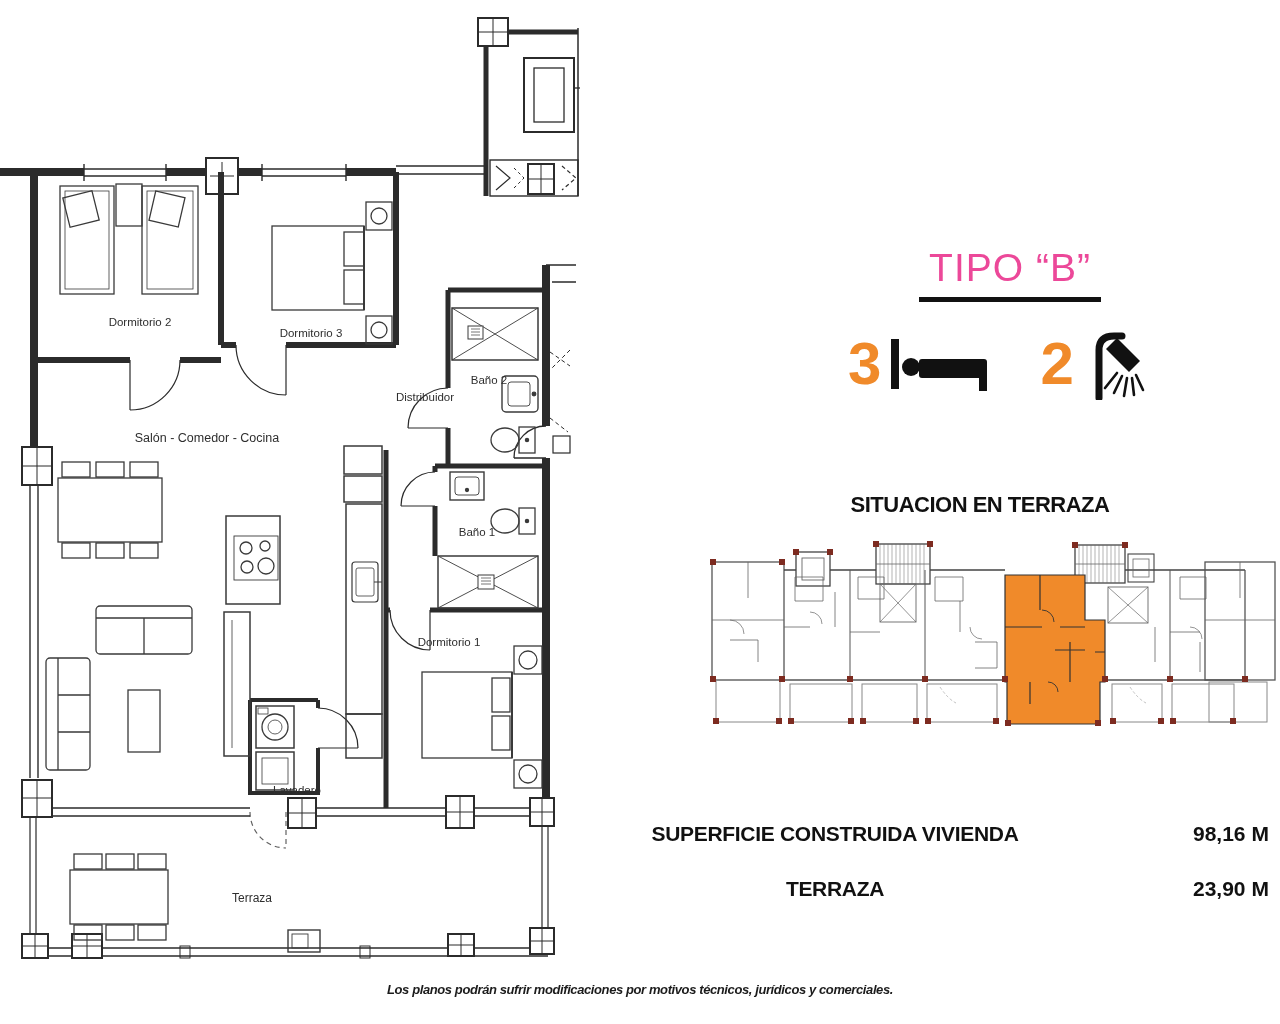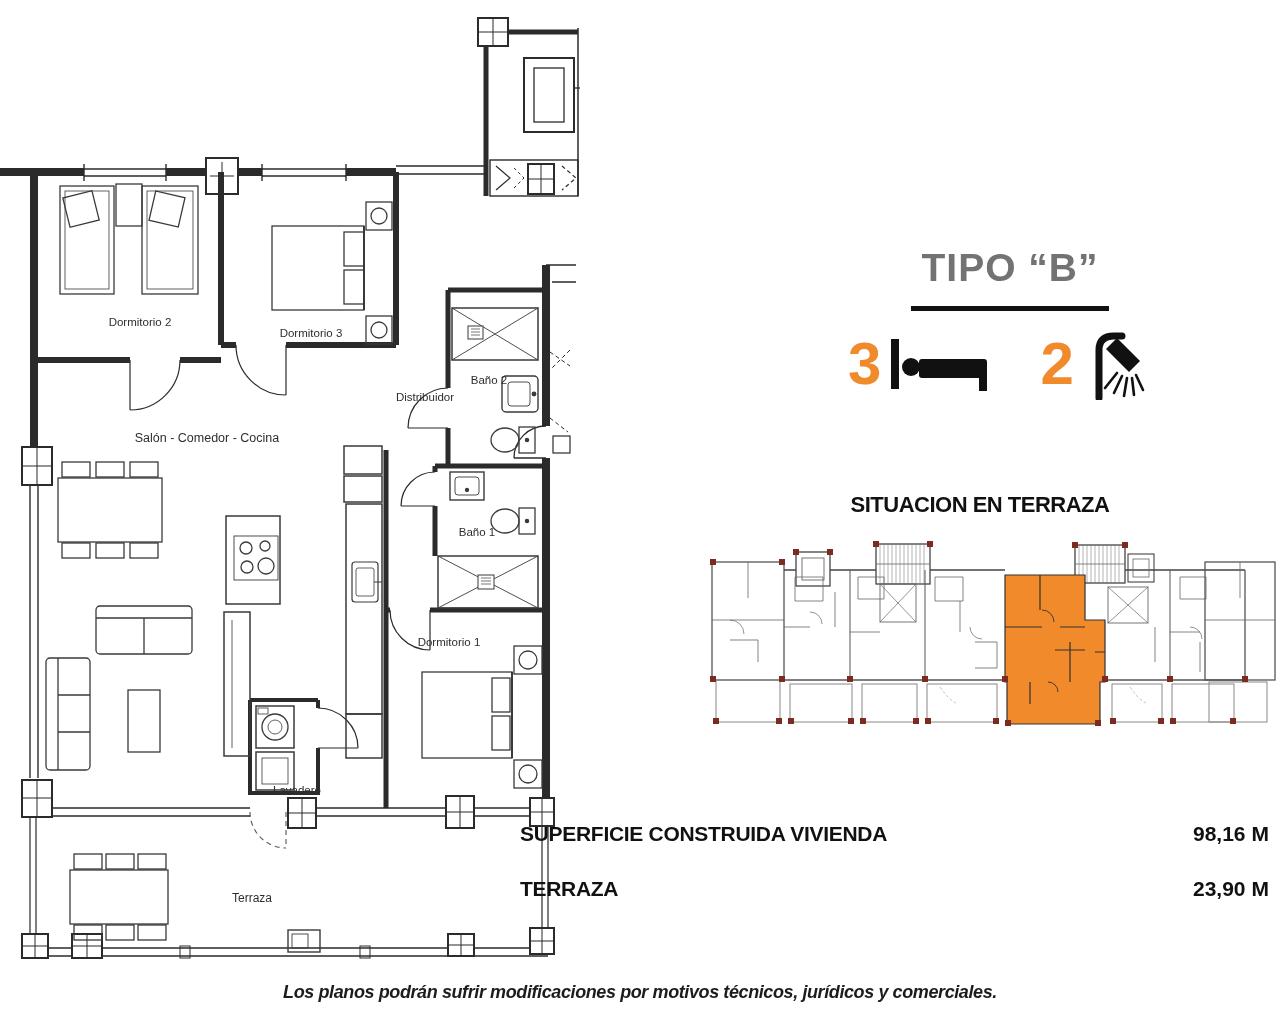--- a/index.html
+++ b/index.html
@@ -4,49 +4,49 @@
 <style>
   html,body{margin:0;padding:0;}
   body{
     width:1280px;height:1024px;position:relative;overflow:hidden;
     background:#ffffff;font-family:"Liberation Sans",sans-serif;
   }
   .abs{position:absolute;}
   
   .tipo-title-wrap{left:850px;top:246px;width:320px;text-align:center;}
   .tipo-title{
-    display:inline-block;font-size:39px;font-weight:bold;color:#737373;
-    letter-spacing:1px;padding:0 10px 16px 10px;border-bottom:5px solid #111;
+    display:inline-block;font-size:39px;font-weight:normal;color:#ec4899;
+    letter-spacing:1px;padding:0 10px 7px 10px;border-bottom:5px solid #111;
     font-family:"Liberation Sans",sans-serif;
   }
   .features-row{
     left:848px;top:324px;width:340px;height:80px;
     display:flex;align-items:center;
   }
   .feature-count{
     font-size:60px;font-weight:bold;color:var(--accent,#F08A2A);
     line-height:1;margin-right:8px;
   }
   .feature-count.second{margin-left:46px;}
   .situacion-title{
     left:700px;top:492px;width:560px;text-align:center;
     font-size:22px;font-weight:bold;color:#111;letter-spacing:-0.5px;
   }
   .area-row-label{
-    left:520px;width:630px;text-align:left;
+    left:520px;width:630px;text-align:center;
     font-size:21px;font-weight:bold;color:#111;letter-spacing:-0.3px;
   }
   .area-row-value{
     left:1193px;width:140px;text-align:left;white-space:nowrap;
     font-size:21px;font-weight:bold;color:#111;
   }
   .row1{top:822px;} .row2{top:877px;}
   .disclaimer{
     left:0;top:982px;width:1280px;text-align:center;
-    font-size:18px;font-style:italic;font-weight:bold;color:#1c1c1c;
+    font-size:13px;font-style:italic;font-weight:bold;color:#1c1c1c;
     letter-spacing:-0.4px;
   }
   svg text{font-family:"Liberation Sans",sans-serif;fill:#2e2e2e;}
 </style>
 </head>
 <body>
 
 <svg class="abs" style="left:0;top:0;" width="660" height="985" viewBox="0 0 660 985">
 
   <g stroke="#2b2b2b" fill="none">

